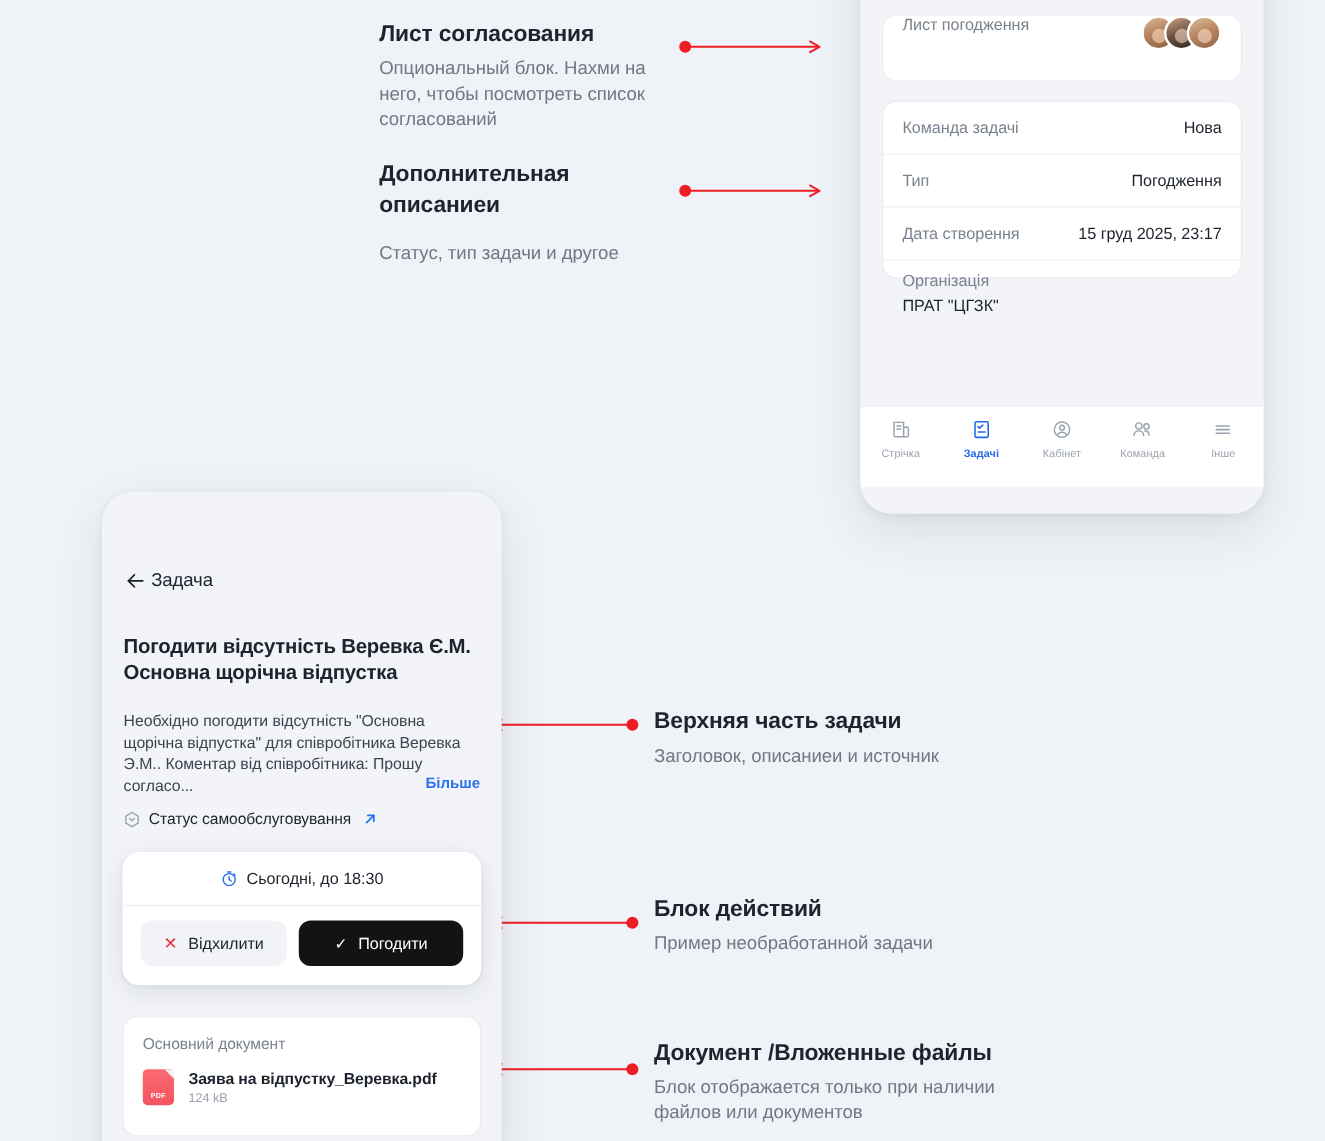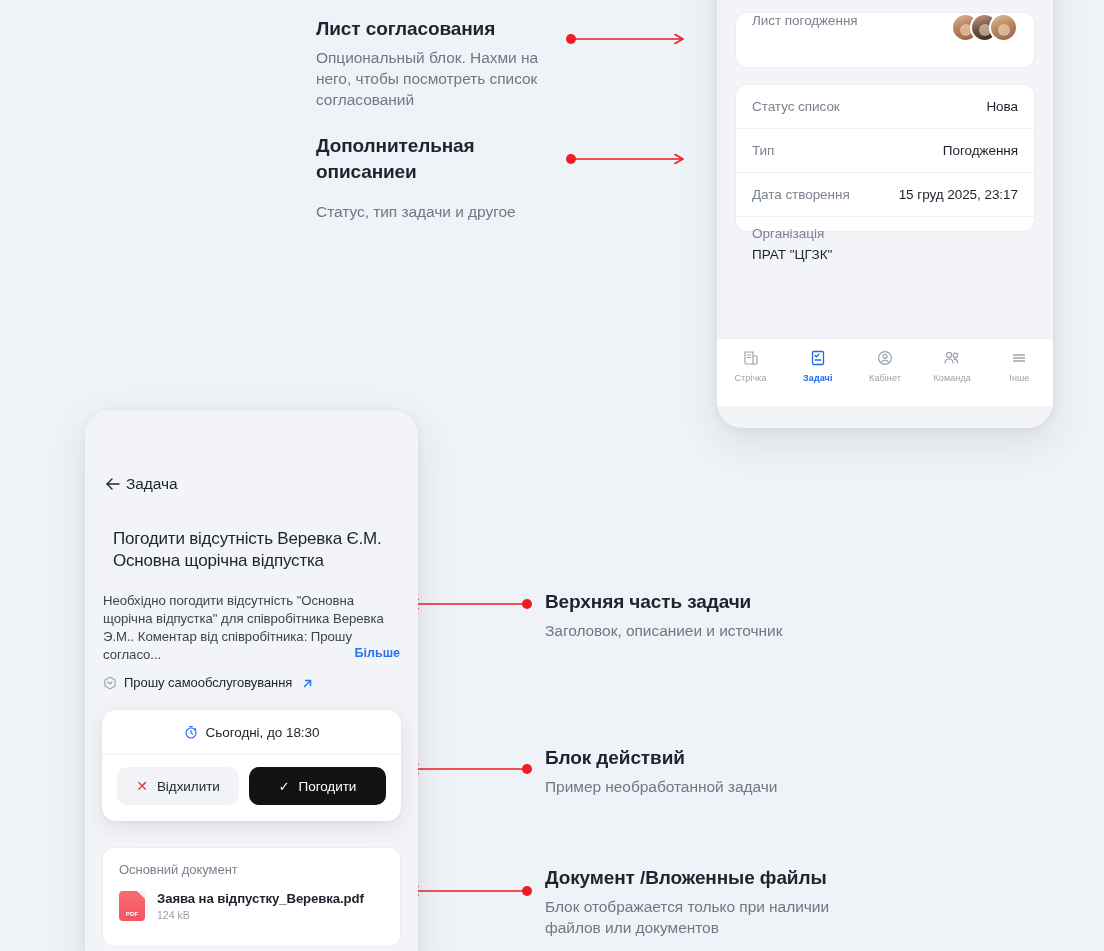--- a/index.html
+++ b/index.html
@@ -92,22 +92,22 @@
     left: 85px; top: 410px; width: 333px; height: 560px;
     border-radius: 26px 26px 0 0;
   }
   #phone-left .screen { position:absolute; inset:0; background:#f2f4f8; }
 
   .nav-head { position:absolute; left:18px; top:64px; display:flex; align-items:center; gap:3px; }
   .back-ico { width:20px; height:20px; color:#1c2430; }
   .nav-title { font-size: 15.5px; color:#1c2430; font-weight:500; letter-spacing:-0.1px; }
 
   .task-title {
-    position:absolute; left:28px; right:16px; top:118px;
-    font-size: 17px; font-weight: 400; color:#1c2430;
+    position:absolute; left:18px; right:16px; top:118px;
+    font-size: 17px; font-weight: 700; color:#1c2430;
     line-height: 22px; letter-spacing:-0.2px;
   }
   .task-desc {
     position:absolute; left:18px; right:18px; top:182px;
     font-size: 13.2px; color: #3c4450; line-height: 18px; letter-spacing:-0.05px;
   }
   .more-link {
     position:absolute; right:18px; top:236px;
     font-size: 12.5px; color:#2b72f0; font-weight:700;
   }
@@ -238,21 +238,21 @@
         <div class="card-label">Лист погодження</div>
         <div class="avatars">
           <div class="avatar av1"></div>
           <div class="avatar av2"></div>
           <div class="avatar av3"></div>
         </div>
       </div>
 
       <div class="card" id="card-info">
         <div class="info-row">
-          <span class="k">Статус список</span>
+          <span class="k">Команда задачі</span>
           <span class="v">Нова</span>
         </div>
         <div class="info-row">
           <span class="k">Тип</span>
           <span class="v">Погодження</span>
         </div>
         <div class="info-row">
           <span class="k">Дата створення</span>
           <span class="v">15 груд 2025, 23:17</span>
         </div>
@@ -335,21 +335,21 @@
       <div class="task-desc">Необхідно погодити відсутність "Основна щорічна відпустка" для співробітника Веревка Э.М.. Коментар від співробітника: Прошу согласо...</div>
       <div class="more-link">Більше</div>
 
       <div class="source">
         <span class="hex-ico">
           <svg width="14" height="14" viewBox="0 0 14 14" fill="none" stroke="#98a0ac" stroke-width="1.1">
             <path d="M7 1.1l5.1 2.95v5.9L7 12.9 1.9 9.95v-5.9L7 1.1z"></path>
             <path d="M4.9 6l2.1 2 2.1-2" stroke-linecap="round" stroke-linejoin="round"></path>
           </svg>
         </span>
-        <span class="s-name">Прошу самообслуговування</span>
+        <span class="s-name">Статус самообслуговування</span>
         <span class="ext-ico">
           <svg width="13" height="13" viewBox="0 0 13 13" fill="none" stroke="#2b72f0" stroke-width="1.5" stroke-linecap="round" stroke-linejoin="round">
             <path d="M3.5 9.5L9.5 3.5"></path>
               <path d="M4.6 3.5h4.9v4.9"></path>
           </svg>
         </span>
       </div>
 
       <div id="action-card">
         <div class="due">

